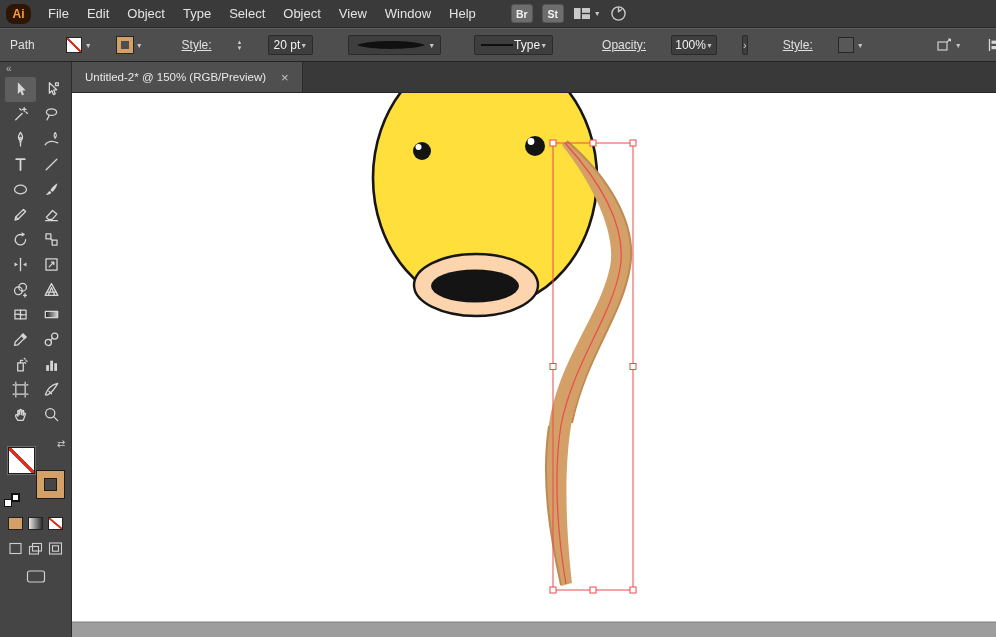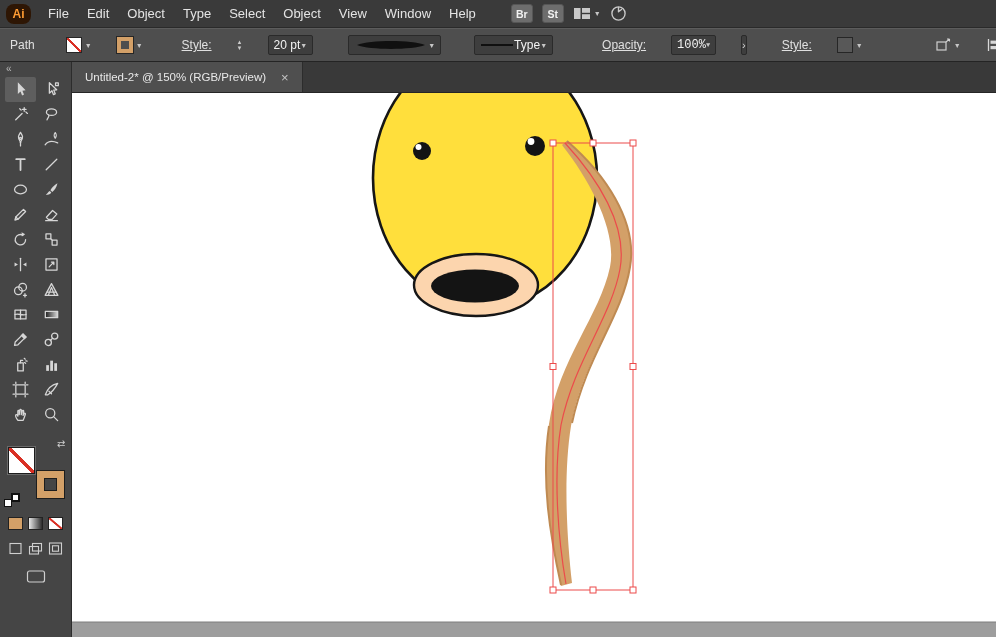--- a/index.html
+++ b/index.html
@@ -204,21 +204,21 @@
 
   <div class="field" style="width:98px;justify-content:space-between;margin-left:8px;">
     <svg width="34" height="10" viewBox="0 0 34 10">
       <path d="M1,5 L33,5" stroke="#101010" stroke-width="2"></path>
     </svg>
     <span>Type</span>
     <span class="dd">▼</span>
   </div>
 
   <span class="link-label" style="margin-left:24px;">Opacity:</span>
-  <div class="field" style="width:46px;justify-content:center;font-family:Liberation Mono, monospace;">
+  <div class="field" style="width:46px;justify-content:center;">
     <span>100%</span>
     <span class="dd">▼</span>
   </div>
   <div class="expander">›</div>
 
   <span class="link-label" style="margin-left:10px;">Style:</span>
   <div style="display:flex;align-items:center;gap:3px;">
     <div class="swatch-mini" style="background:#585858;"></div>
     <span class="dd">▼</span>
   </div>

